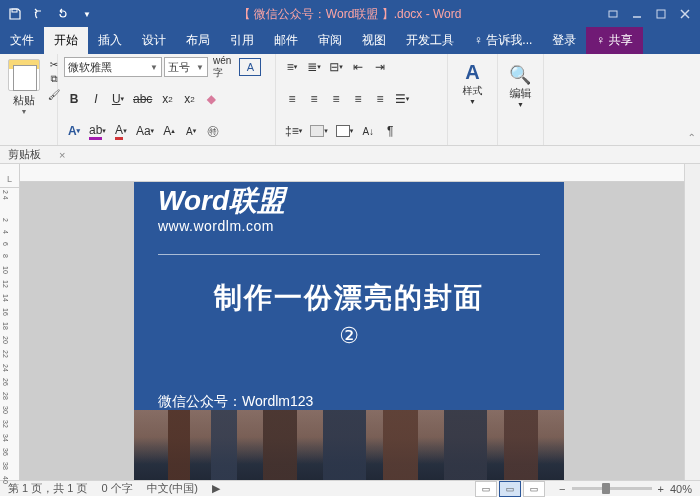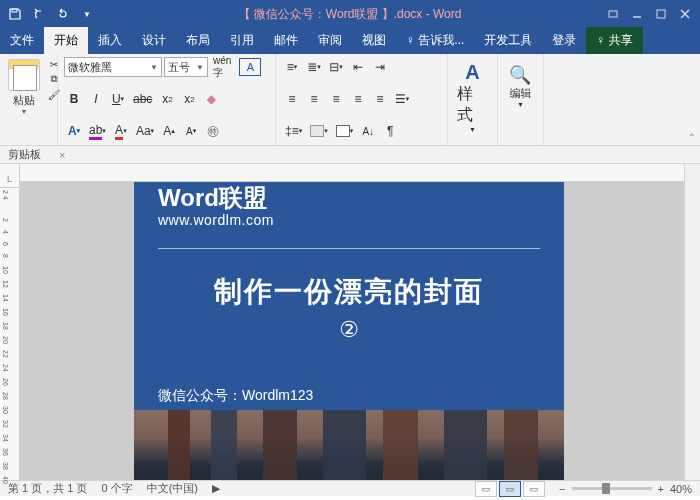--- a/index.html
+++ b/index.html
@@ -34,21 +34,21 @@
 .clipboard-pane{height:18px;background:#f3f3f3;border-bottom:1px solid #d4d4d4;display:flex;align-items:center;padding:0 8px;font-size:11px;color:#444}
 .clipboard-pane .x{margin-left:18px;cursor:pointer;color:#888}
 .workspace{position:relative;height:316px;background:#eaeaea;display:flex}
 .ruler-v{width:20px;background:#f8f8f8;border-right:1px solid #d0d0d0;font-size:7px;color:#666;text-align:center;padding-top:6px;position:relative}
 .ruler-v .mk{position:absolute;left:2px;writing-mode:vertical-rl;font-size:7px}
 .ruler-corner{height:18px;border-bottom:1px solid #d0d0d0;background:#f8f8f8;font-size:9px;color:#888;display:flex;align-items:center;justify-content:center}
 .canvas{flex:1;position:relative;overflow:hidden;background:#cdcdcd}
 .ruler-h-wrap{height:18px;background:#f8f8f8;border-bottom:1px solid #d0d0d0}
 .page-area{position:relative;height:298px;overflow:hidden}
 .cover{position:absolute;left:114px;top:-18px;width:430px;height:246px;background:#2b579a;color:#fff;padding:18px 24px}
-.cover .logo{font-size:24px;font-weight:bold;}
+.cover .logo{font-size:28px;font-weight:bold;font-style:italic}
 .cover .logo-sub{font-size:14px;border-bottom:1px solid rgba(255,255,255,.6);padding-bottom:20px;margin-top:-2px;letter-spacing:.5px}
 .cover .headline{font-size:28px;font-weight:bold;text-align:center;margin-top:24px;letter-spacing:2px}
 .cover .circle{text-align:center;font-size:22px;margin-top:6px}
 .cover .sub{font-size:14px;margin-top:44px}
 .photo{position:absolute;left:114px;top:228px;width:430px;height:90px;background:linear-gradient(180deg,#4a5568 0%,#2d3748 40%,#1a202c 100%);overflow:hidden}
 .photo::before{content:"";position:absolute;inset:0;background:
  linear-gradient(90deg,transparent 0 8%,rgba(80,50,40,.9) 8% 13%,transparent 13% 18%,rgba(50,60,80,.85) 18% 24%,transparent 24% 30%,rgba(70,50,45,.9) 30% 38%,transparent 38% 44%,rgba(45,55,75,.9) 44% 54%,transparent 54% 58%,rgba(90,60,50,.88) 58% 66%,transparent 66% 72%,rgba(50,55,70,.9) 72% 82%,transparent 82% 86%,rgba(80,55,50,.85) 86% 94%,transparent 94%),
  linear-gradient(180deg,rgba(225,145,95,.4) 0 30%,transparent 60%)}
 .scroll-v{width:16px;background:#f0f0f0;border-left:1px solid #d4d4d4}
 .statusbar{height:16px;background:#f3f3f3;border-top:1px solid #d4d4d4;display:flex;align-items:center;padding:0 8px;font-size:11px;color:#555;gap:14px}
@@ -115,24 +115,24 @@
 <div class="tabs">
   <div class="tab">文件</div>
   <div class="tab active">开始</div>
   <div class="tab">插入</div>
   <div class="tab">设计</div>
   <div class="tab">布局</div>
   <div class="tab">引用</div>
   <div class="tab">邮件</div>
   <div class="tab">审阅</div>
   <div class="tab">视图</div>
+  <div class="tab">开发工具</div>
   <div class="tab">♀ <span>告诉我...</span></div>
-  <div class="tab">开发工具</div>
   <div class="tab">登录</div>
-  <div class="tab" style="background:#14532d">♀ <span>共享</span></div>
+  <div class="tab" style="background:#701a75">♀ <span>共享</span></div>
 </div>
 
 <div class="ribbon">
   <div class="group clipboard">
     <div style="display:flex">
       <div class="paste-btn">
         <div class="paste-icon"></div>
         <span style="font-size:11px;margin-top:2px">粘贴</span>
         <span style="font-size:7px;color:#666">▼</span>
       </div>
@@ -222,21 +222,21 @@
           <span style="font-size:7px">▾</span>
         </div>
       <div class="ico-btn" style="font-size:10px">A↓</div>
       <div class="ico-btn">¶</div>
     </div>
   </div>
 
   <div class="group styles-group">
     <div class="ico-btn" style="flex-direction:column;height:auto">
       <span style="color:#2b579a;font-size:20px;font-weight:bold">A</span>
-      <span style="font-size:16px">样式</span>
+      <span style="font-size:10px">样式</span>
       <span style="font-size:7px">▼</span>
     </div>
     <div class="group-label" style="visibility:hidden">样式</div>
   </div>
 
   <div class="group edit-group">
     <div class="ico-btn" style="flex-direction:column;height:auto;padding-top:6px">
       <span style="font-size:18px">🔍</span>
       <span style="font-size:11px">编辑</span>
       <span style="font-size:7px">▼</span>

